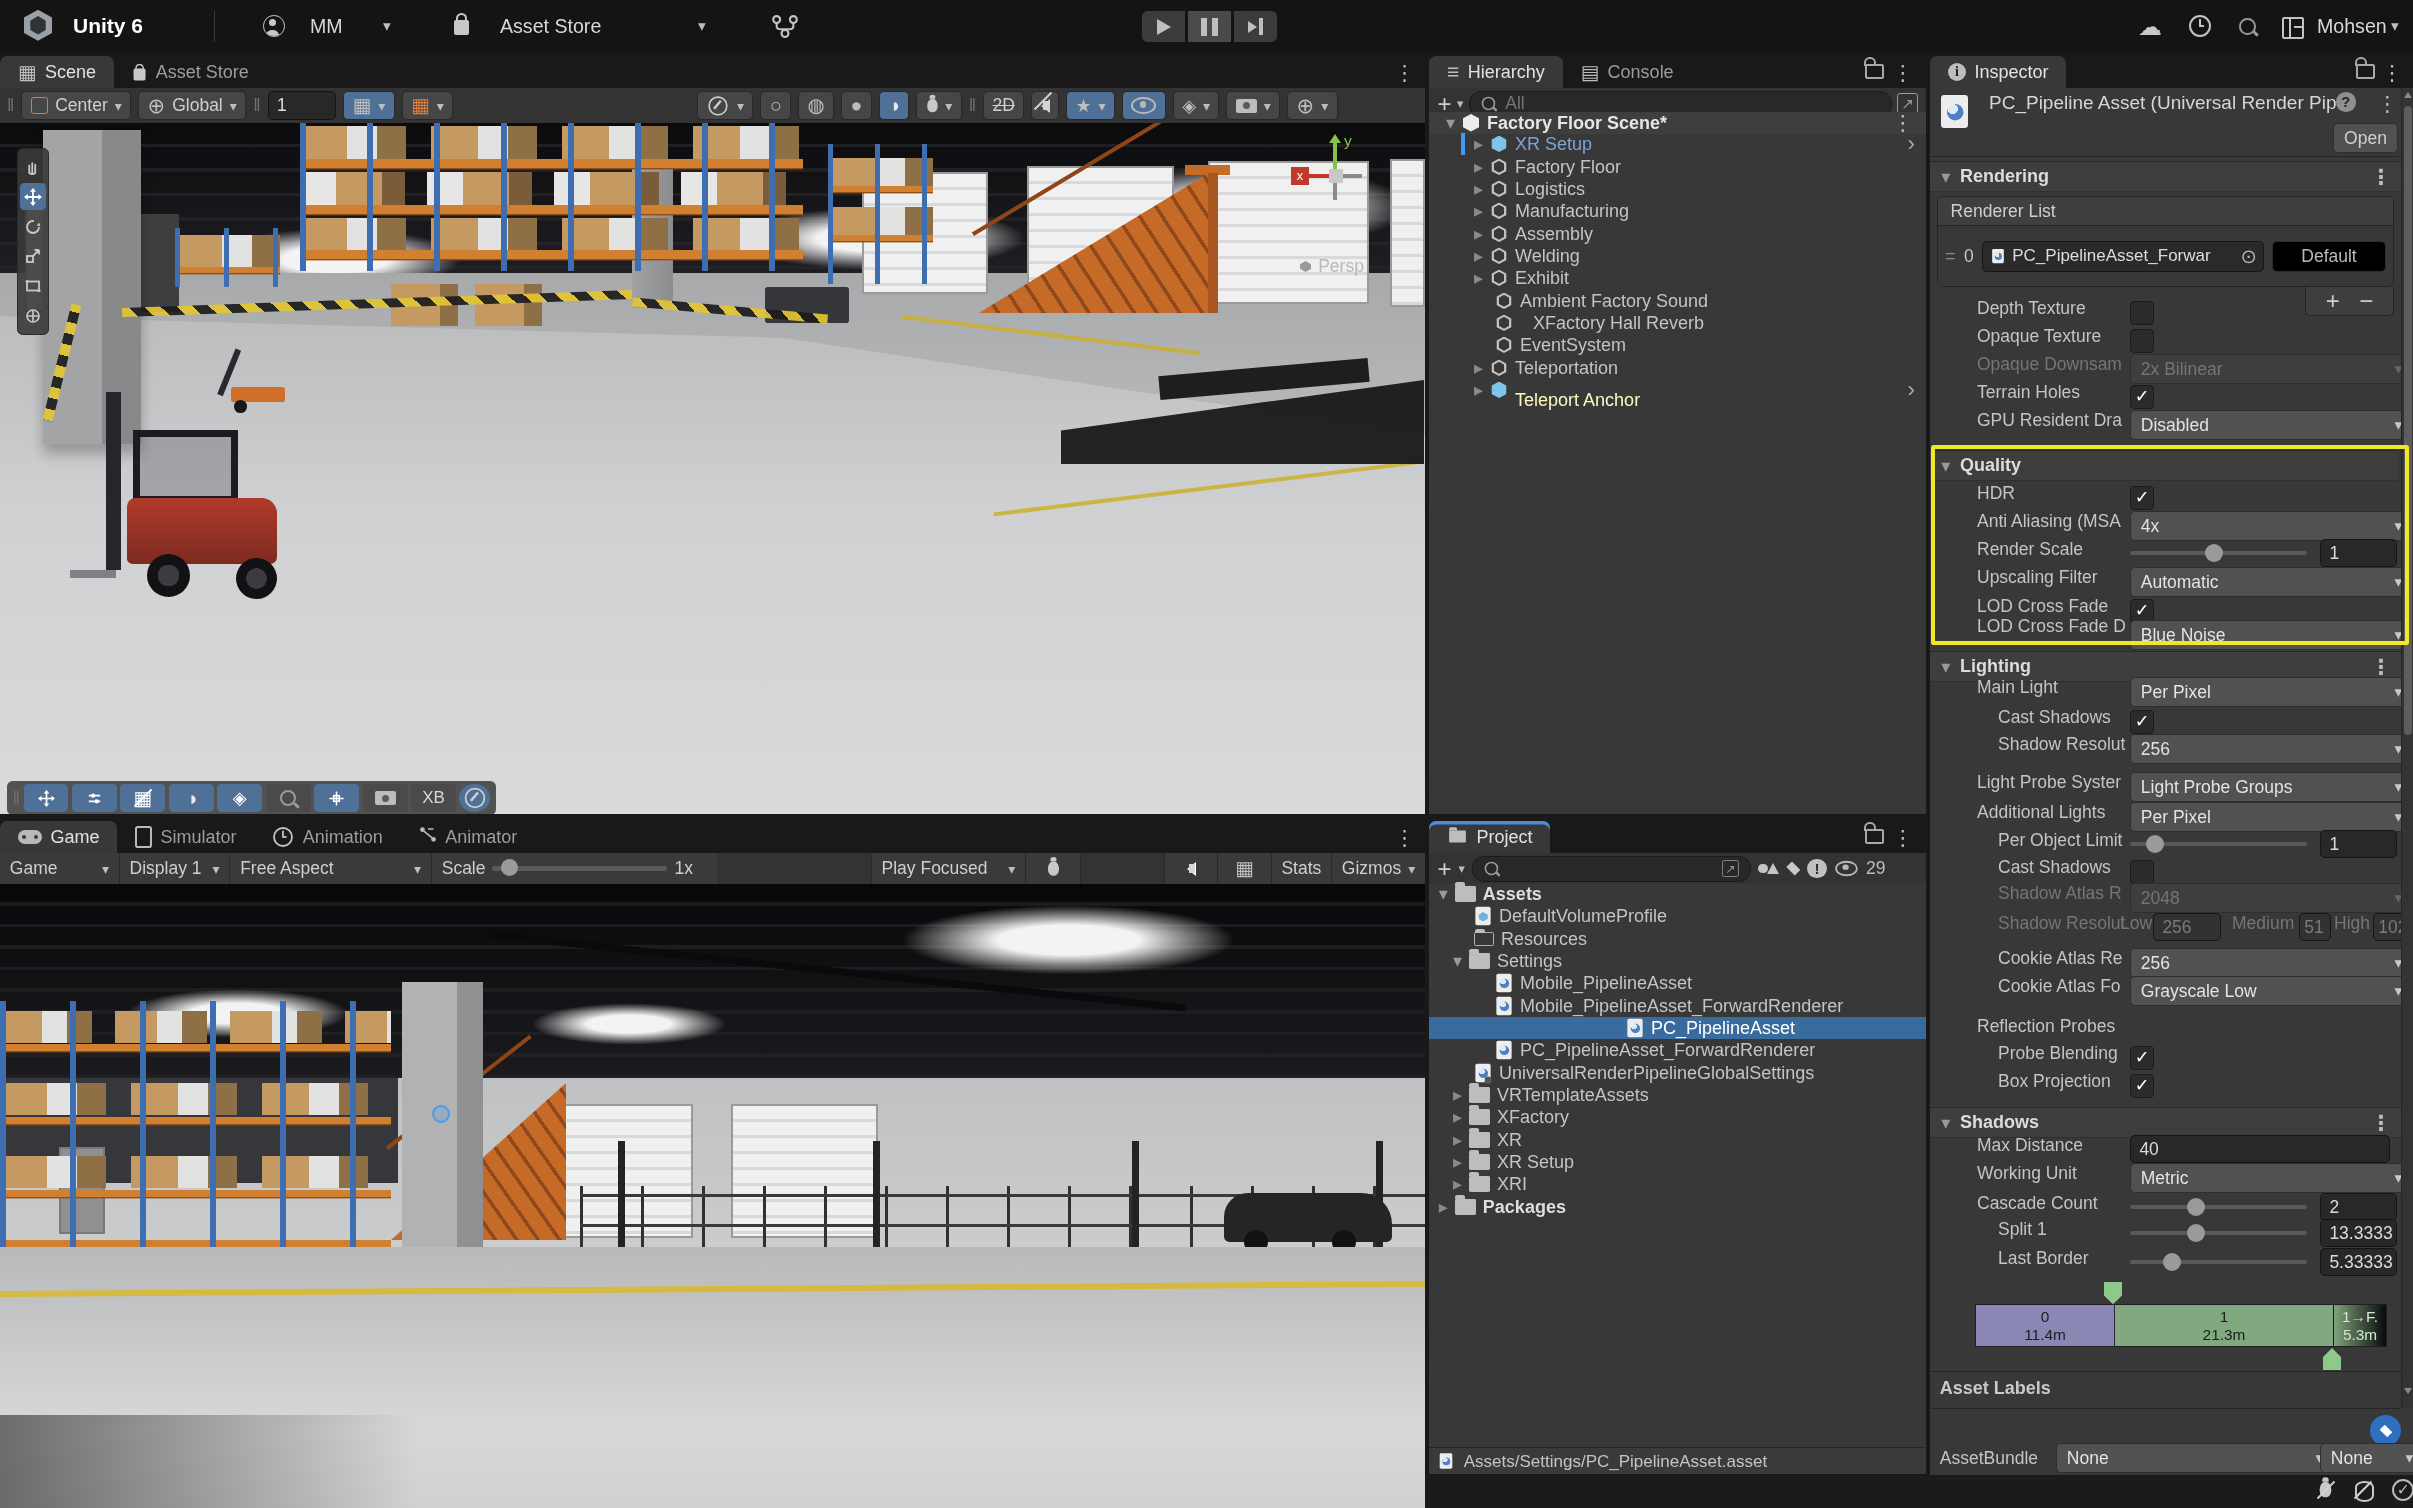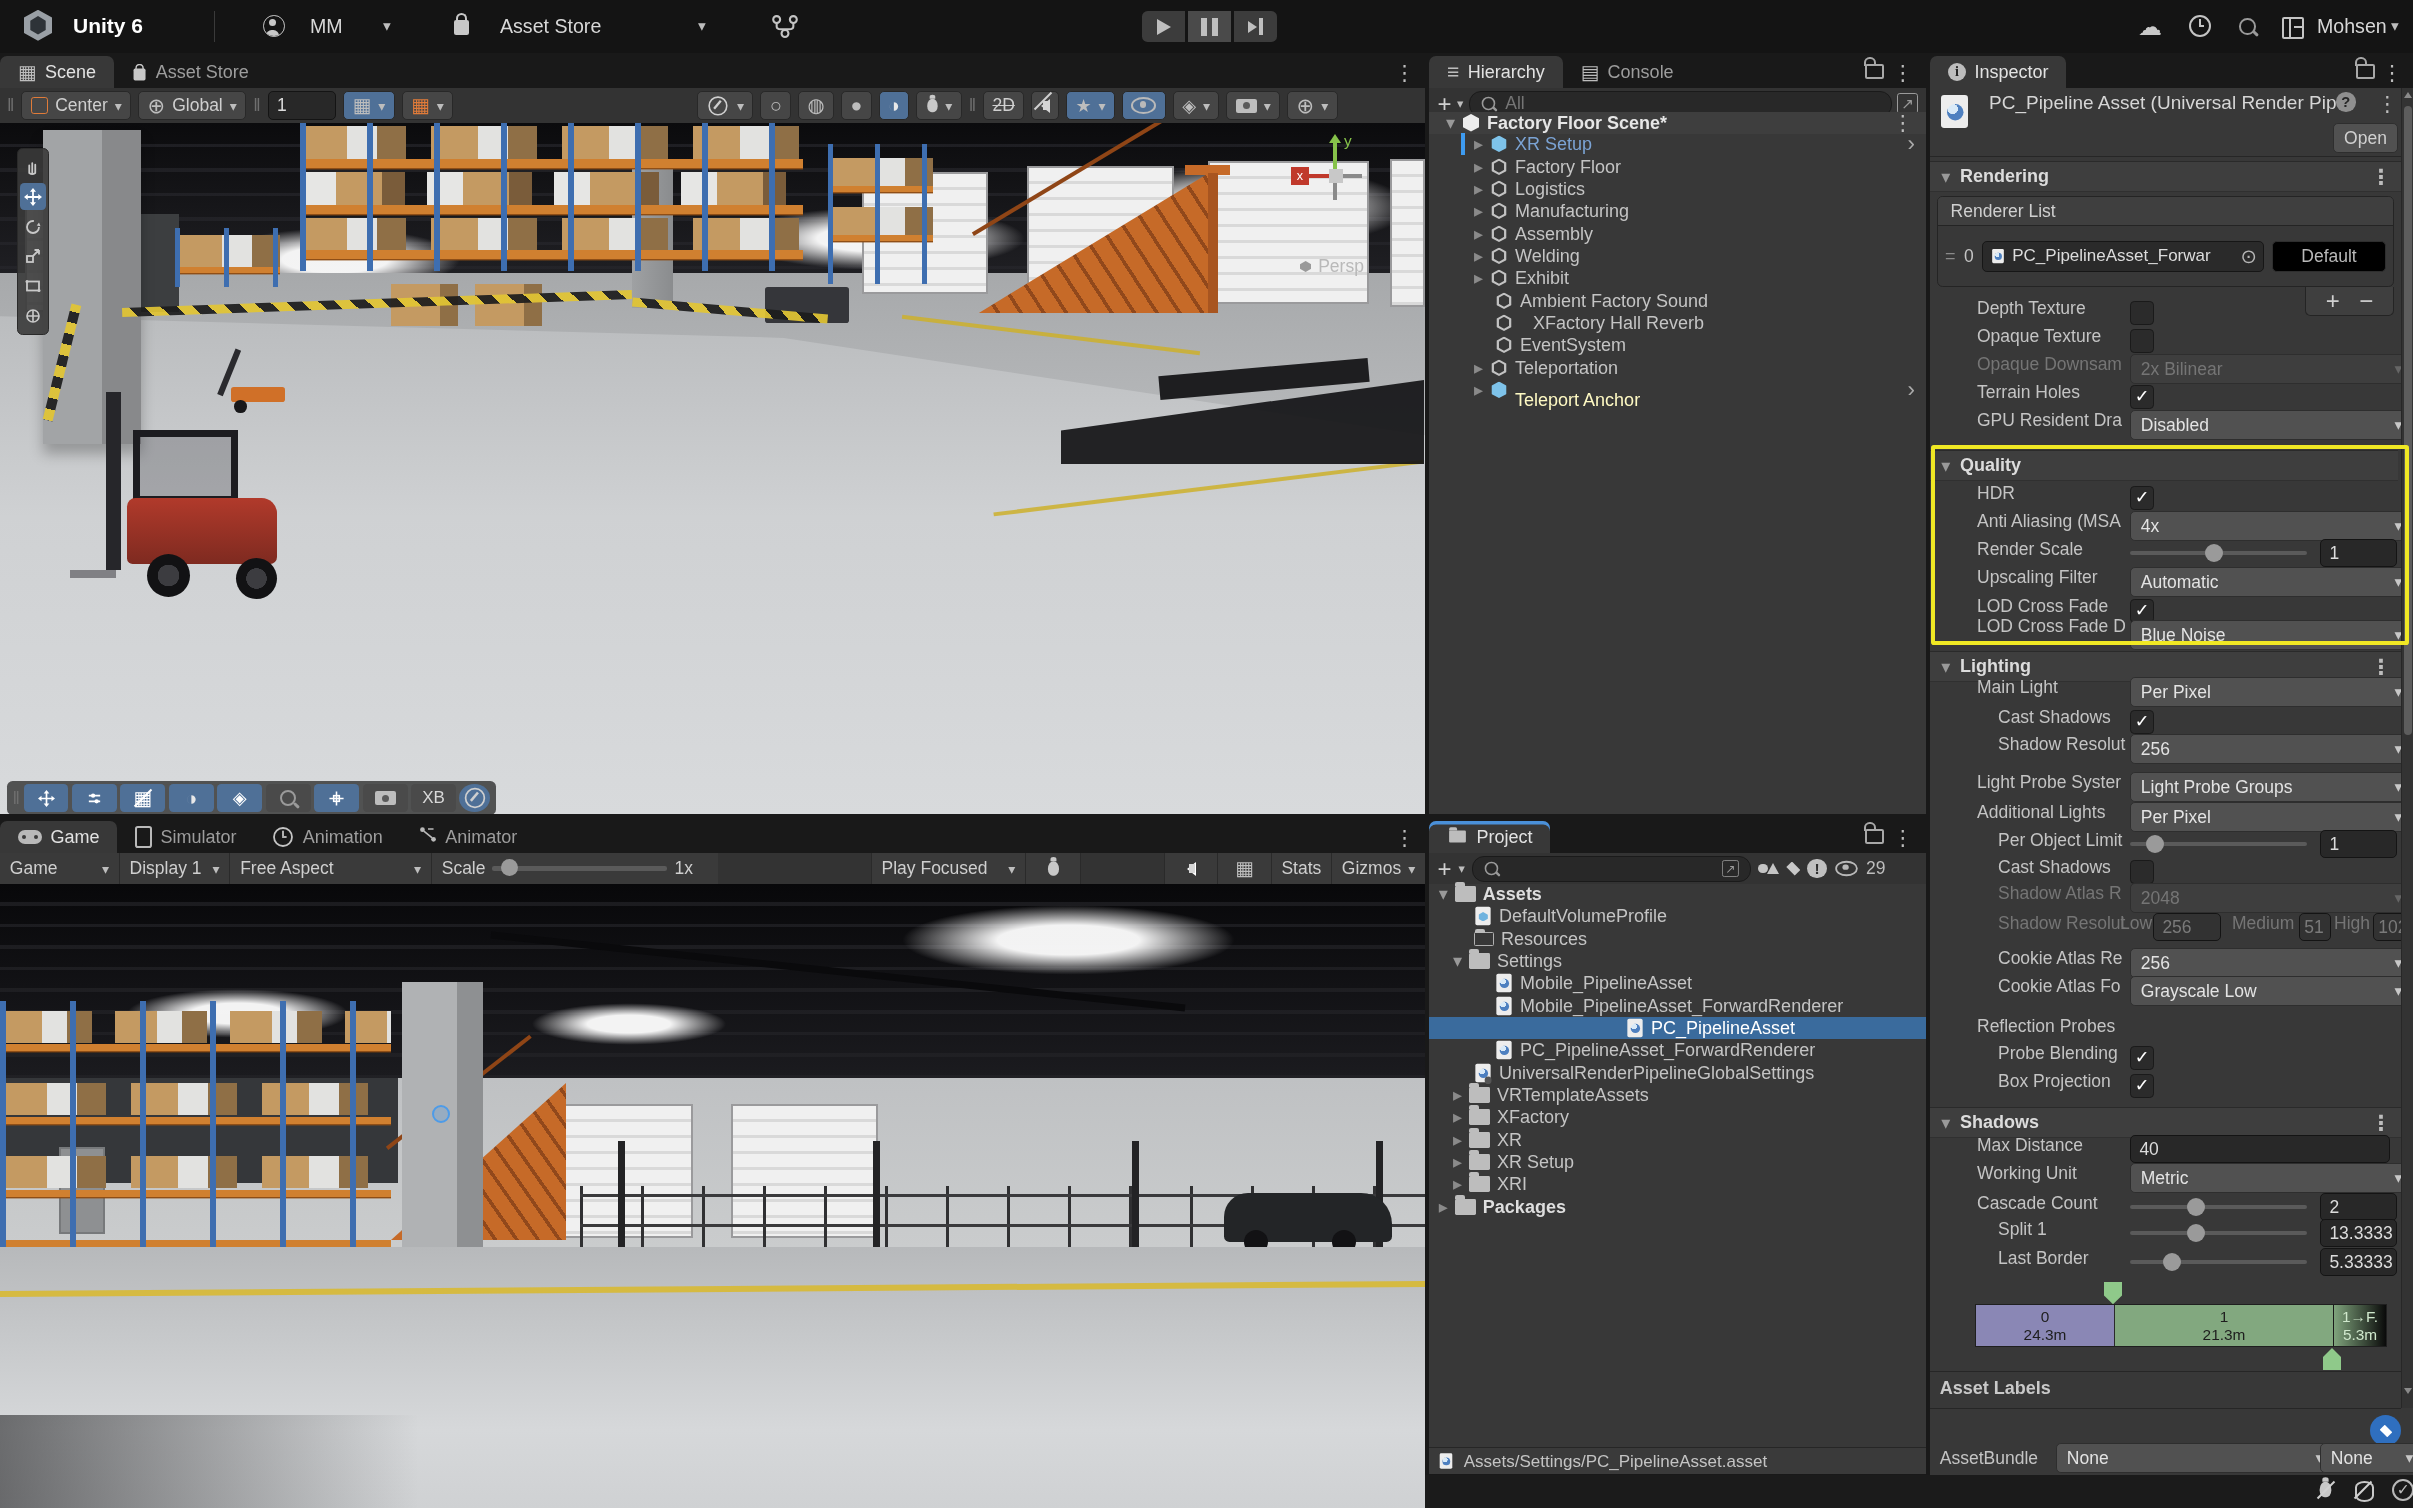--- a/index.html
+++ b/index.html
@@ -1000,21 +1000,21 @@
       <span class="thumb" style="left:233px;"></span>
       <div class="numf" style="left:390px;width:77px;box-sizing:border-box;">
           <span>5.33333</span>
         </div>
     </div>
 
     <span class="abs" style="left:174px;top:1229px;width:18px;height:22.3px;background:#8fc98a;clip-path:polygon(0 0,100% 0,100% 60%,50% 100%,0 60%);"></span>
     <div class="abs" style="left:45px;top:1251px;width:412px;height:43px;display:flex;font-size:15.4px;color:#1e1e1e;text-align:center;border:0.7px solid #1f1f1f;box-sizing:border-box;">
       <div style="width:138px;background:#8a87b5;display:flex;flex-direction:column;justify-content:center;border-right:1.4px solid #2a2a2a;">
         <span>0</span>
-          <span>24.3m</span>
+          <span>11.4m</span>
       </div>
       <div style="width:218px;background:#82a87f;display:flex;flex-direction:column;justify-content:center;border-right:1.4px solid #1a1a1a;">
         <span>1</span>
           <span>21.3m</span>
       </div>
       <div style="flex:1;background:linear-gradient(90deg,#7fa37c,#0a0a0a);display:flex;flex-direction:column;justify-content:center;color:#cfe8cc;">
         <span>1→F.</span>
           <span>5.3m</span>
       </div>
     </div>

